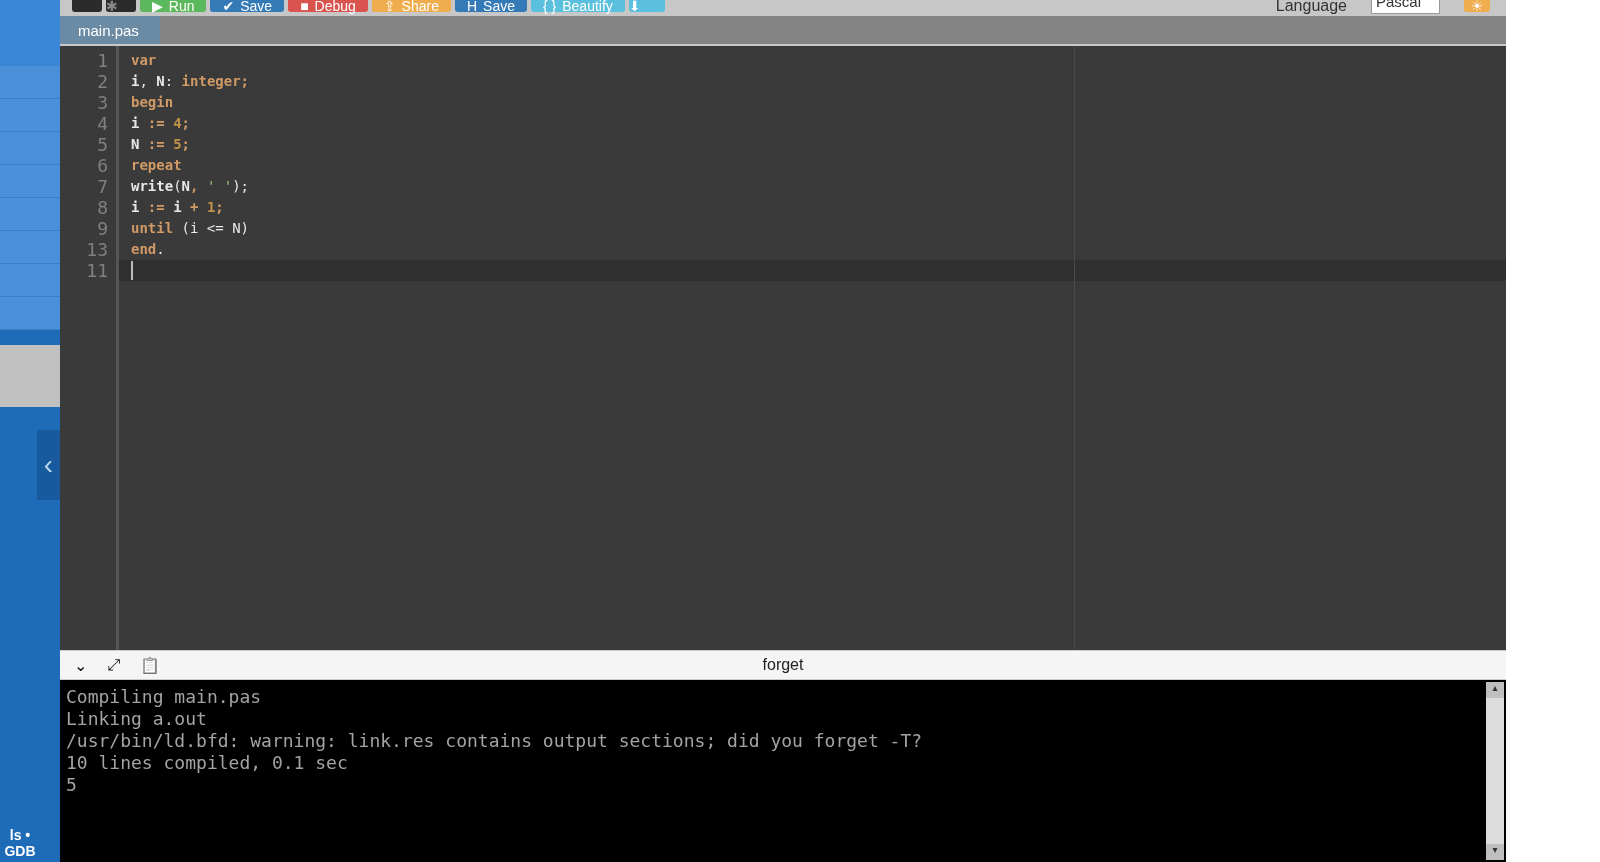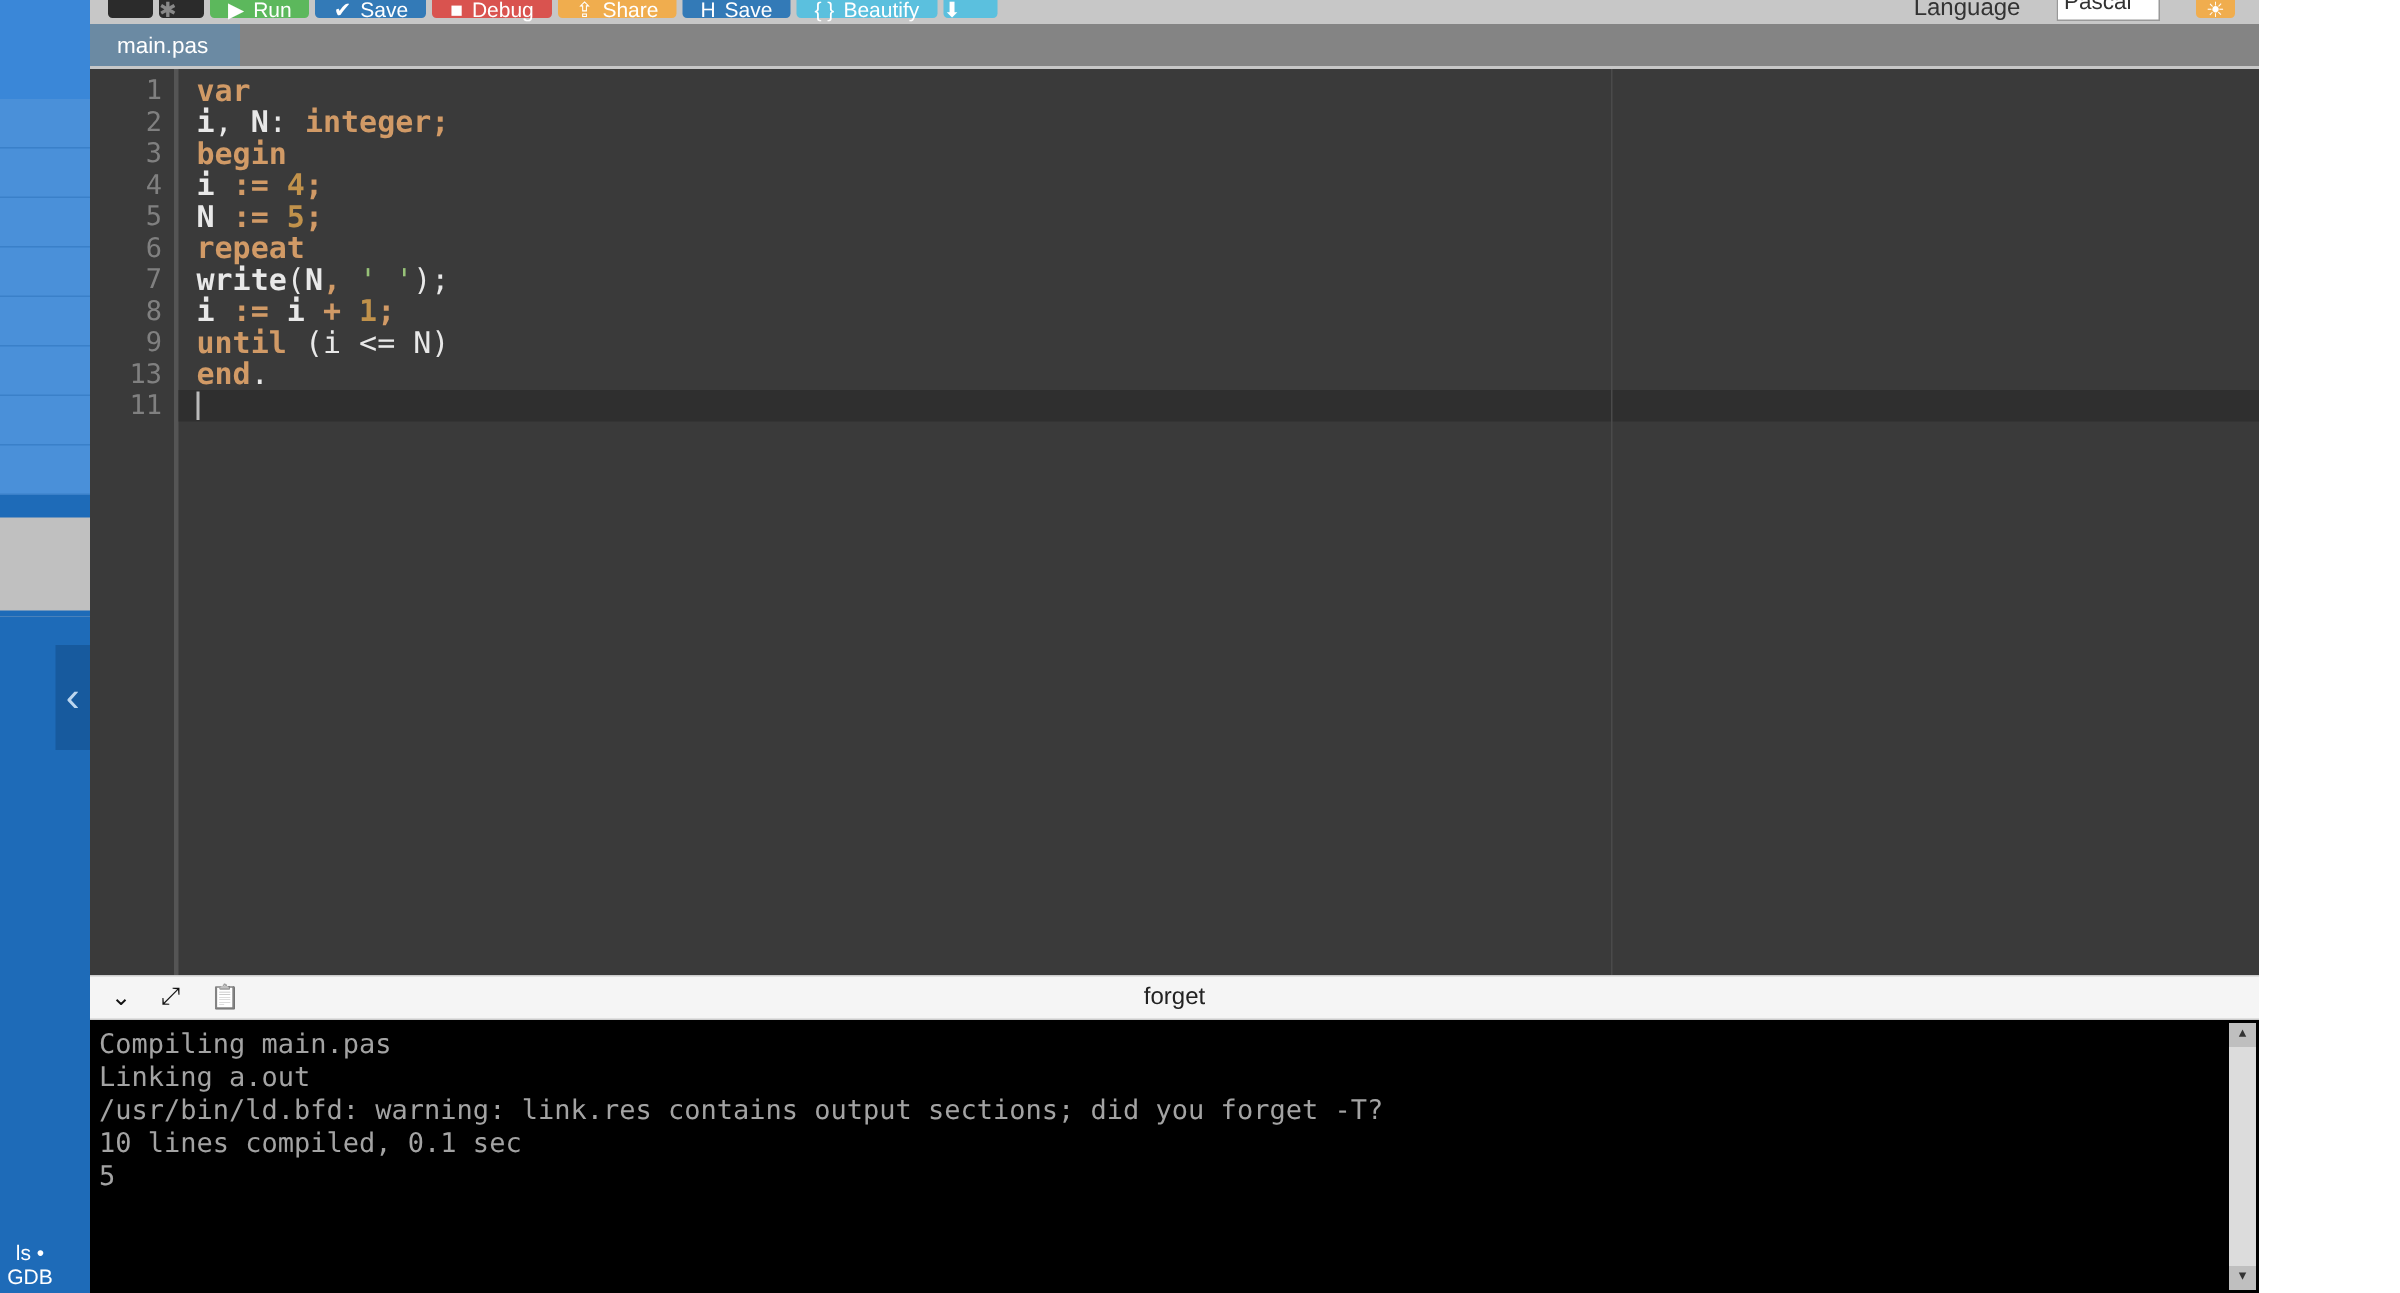--- a/index.html
+++ b/index.html
@@ -51,21 +51,21 @@
   .sidebar-rest {
     position:absolute; left:0; top:411px; bottom:0; width:60px; background:#1e6bb8;
   }
   .collapse-tab {
     position:absolute; left:37px; top:430px; width:23px; height:70px;
     background:#175a9e; color:#bcd6ef; font-size:28px; display:flex;
     align-items:center; justify-content:center; z-index:10;
   }
   .footer-label {
     position:absolute; left:0; bottom:0; width:40px; color:#fff;
-    font-size:14px; text-align:center; padding-bottom:3px; z-index:20;
+    font-size:14px; text-align:center; padding-bottom:3px; z-index:20;font-weight:bold;
   }
 
   
   .tabbar {
     position:absolute; left:60px; right:94px; top:16px; height:28px;
     background:#848484; display:flex; align-items:stretch;
   }
   .tab {
     background:#6b8aa3; color:#fff; font-size:15px; padding:0 18px;
     display:flex; align-items:center; min-width:100px;
@@ -79,21 +79,21 @@
   .gutter {
     position:absolute; left:0; top:0; width:56px; height:100%;
     background:#3a3a3a; border-right:0; text-align:right;
     padding:4px 8px 0 0; color:#808080; font-family:"Consolas","Menlo",monospace;
     font-size:18px; line-height:21px;
   }
   .gutter div { height:21px; }
   .codearea {
     position:absolute; left:56px; right:0; top:0; height:100%;
     background:#3a3a3a; font-family:"Consolas","Menlo",monospace;
-    font-size:20px; line-height:21px; padding:4px 0 0 12px; white-space:pre;
+    font-size:14px; line-height:21px; padding:4px 0 0 12px; white-space:pre;
     border-left:3px solid #555;
   }
   .codearea .kw { color:#d19a66; font-weight:bold; }
   .codearea .id { color:#e8e8e8; font-weight:bold;}
   .codearea .op { color:#e8e8e8; }
   .codearea .pc { color:#d19a66; font-weight:bold;} 
   .codearea .num{ color:#c1924b; font-weight:bold;}
   .codearea .str{ color:#97c278; }
   .codearea .currline {
     position:absolute; left:0; right:0; height:21px; background:#2f2f2f;

